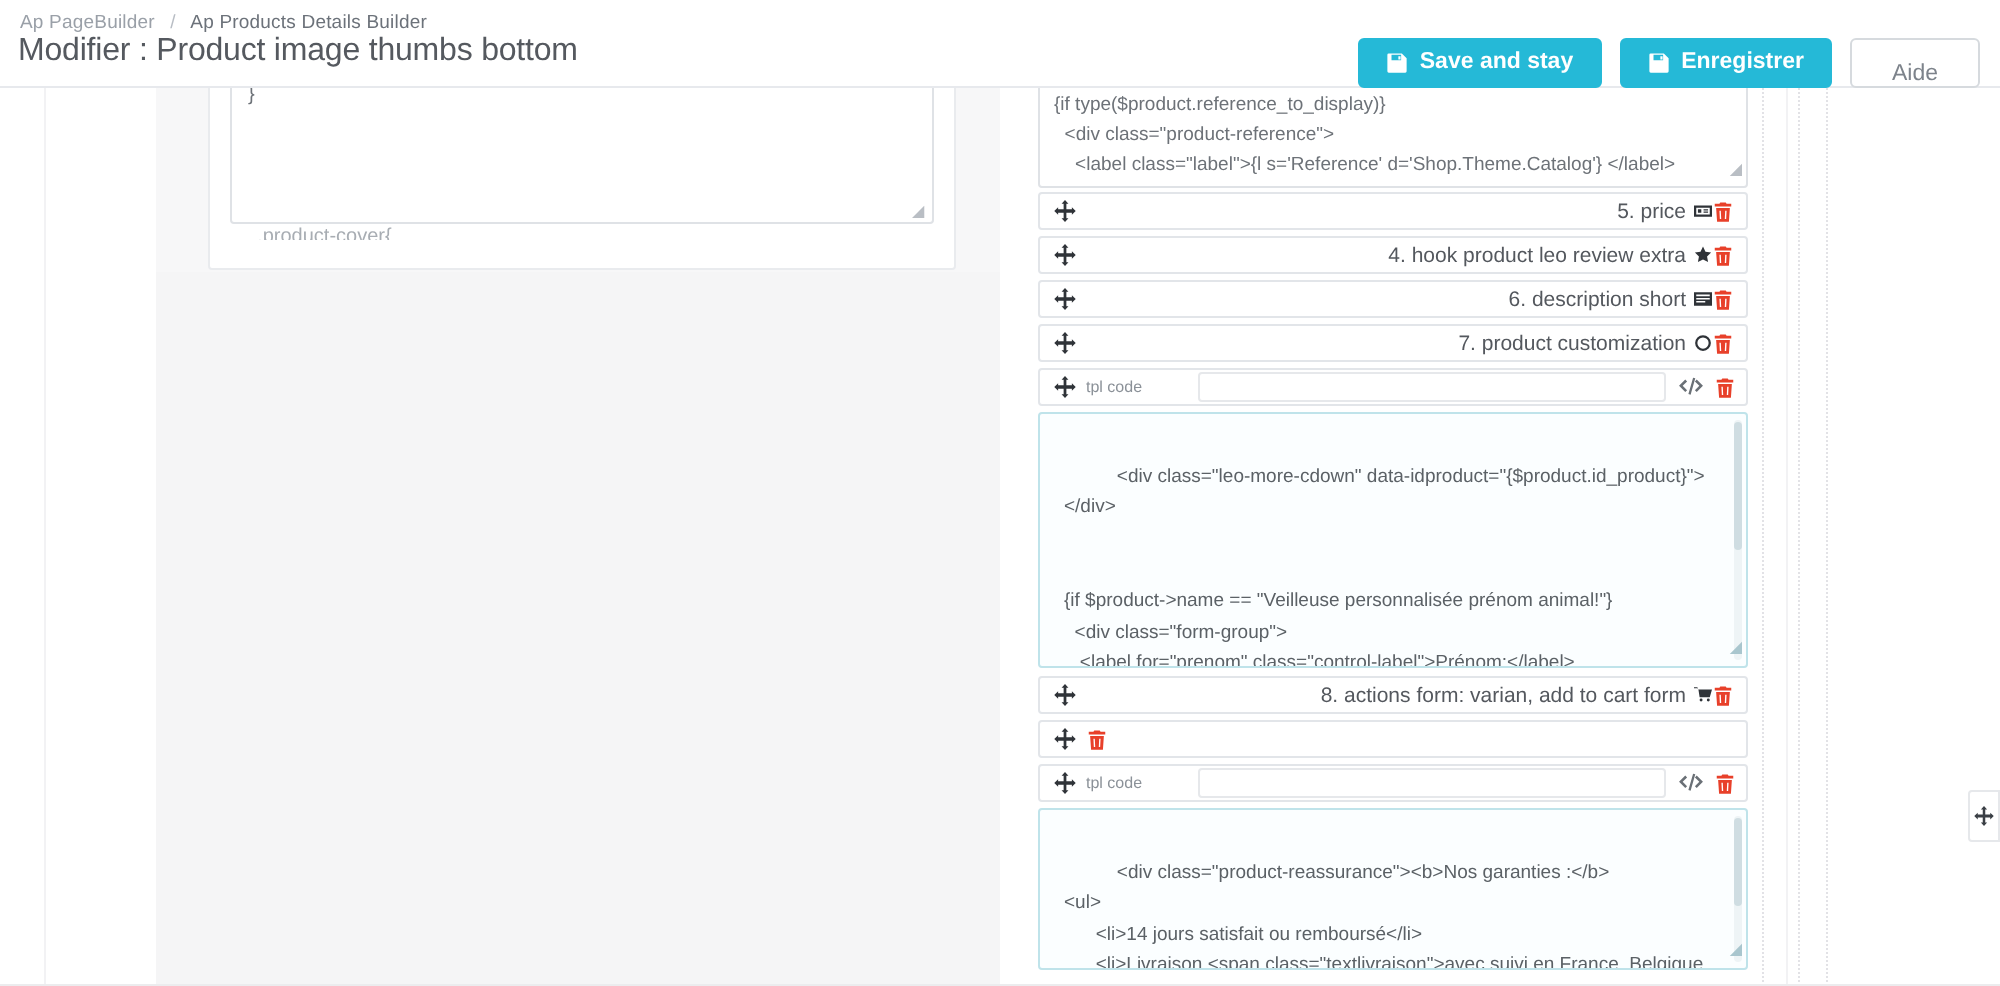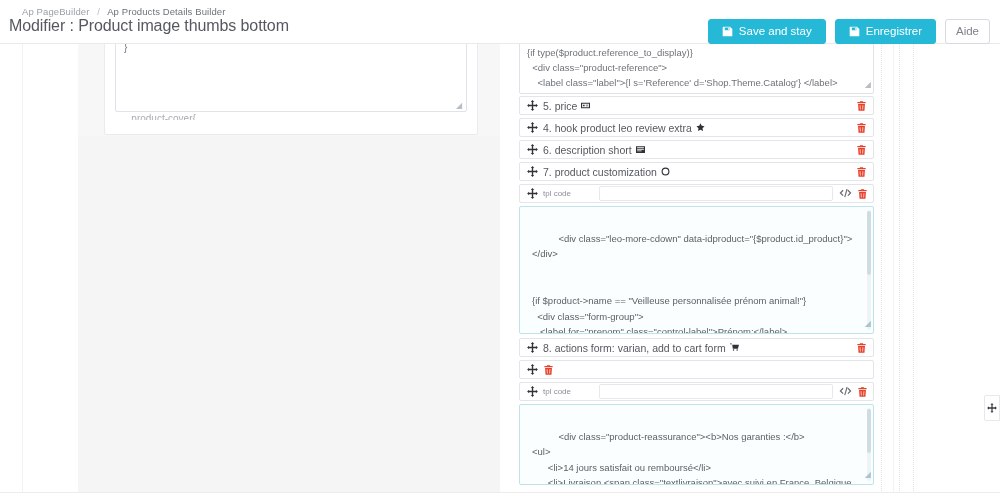--- a/index.html
+++ b/index.html
@@ -24,21 +24,21 @@
   }
 
   
   .header {
     position: absolute; left: 0; top: 0; width: 1000px; height: 44px;
     background: #ffffff;
     border-bottom: 1px solid #e7e9ed;
     z-index: 5;
   }
   .breadcrumb {
-    position: absolute; left: 22px; top: 6px;
+    position: absolute; left: 10px; top: 6px;
     font-size: 9.5px; color: #9aa0a8; letter-spacing: .1px;
     white-space: nowrap;
   }
   .breadcrumb .crumb { color: #9aa0a8; text-decoration: none; }
   .breadcrumb .sep { margin: 0 5px; color: #b8bdc4; }
   .breadcrumb .crumb.current { color: #6c727a; }
 
   .page-title {
     position: absolute; left: 9px; top: 17px;
     font-size: 16px; font-weight: 400; color: #55595f;
@@ -49,22 +49,22 @@
     position: absolute; right: 10px; top: 19px;
     display: flex; align-items: center; gap: 9px;
   }
   .btn {
     display: inline-flex; align-items: center; gap: 6px;
     height: 25px; padding: 0 13px;
     font-size: 11.5px; border-radius: 3px;
     border: 1px solid transparent; cursor: pointer;
     line-height: 1; white-space: nowrap;
   }
-  .btn-primary { background: #25b9d7; color: #ffffff; border-color: #25b9d7; }
-  .btn-default { background: #ffffff; color: #7d838b; border-color: #d6dade; padding: 0 10px; }
+  .btn-primary { background: #25b9d7; color: #ffffff; border-color: #25b9d7; font-weight: bold; }
+  .btn-default { background: #ffffff; color: #7d838b; border-color: #d6dade; padding: 0 20px; align-items: flex-end; }
   .btn .ico { display:inline-block; width:11px; height:11px; position:relative; flex:none; }
   .btn .ico svg { display:block; }
 
   
   .workspace {
     position: absolute; left: 0; top: 44px; width: 1000px; height: 449px;
     background: #ffffff; overflow: hidden;
   }
 
   
@@ -133,21 +133,21 @@
     display: flex; align-items: center;
     padding: 0 6px 0 7px;
     font-size: 10.5px; color: #54585e;
     cursor: move;
   }
   .row .drag {
     flex: none; width: 11px; height: 11px; margin-right: 5px;
     color: #2f3338;
   }
   .row .drag svg { display: block; }
-  .row .label { flex: 1; white-space: nowrap; overflow: hidden; display:flex; align-items:center; gap:4px; }
+  .row .label { flex: 1; white-space: nowrap; overflow: hidden; display:flex; align-items:center; gap:4px;justify-content:flex-end; }
   .row .label .mini-ico { display:inline-block; width:9px; height:9px; flex:none; color:#2f3338; }
   .row .label .mini-ico svg { display: block; }
   .row .trash { flex: none; width: 11px; height: 12px; color: #e8402a; cursor: pointer; }
   .row .trash svg { display: block; }
   .row .codeico { flex: none; width: 13px; height: 11px; color: #6a7076; margin-right: 5px; cursor: pointer; }
   .row .codeico svg { display:block; }
 
   
   .row.tpl { padding-right: 5px; }
   .row.tpl .tpl-label {

